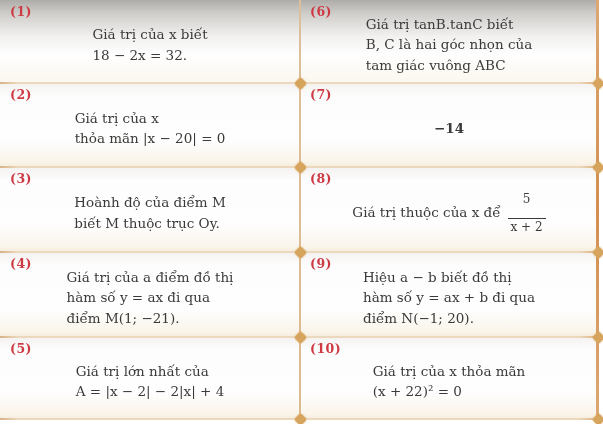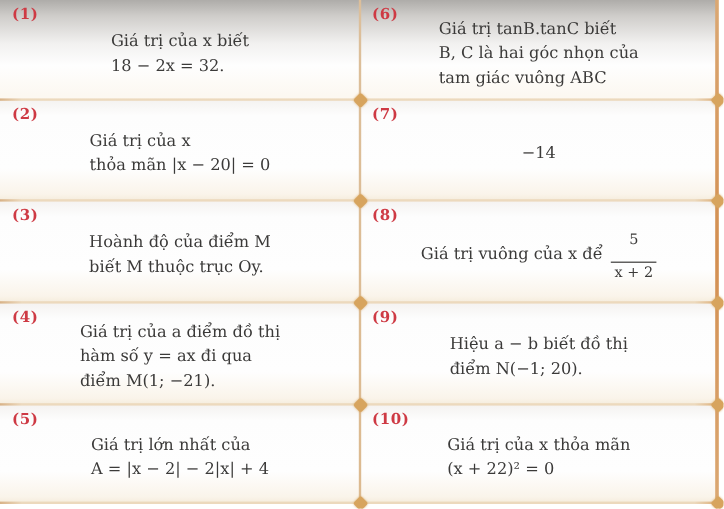--- a/index.html
+++ b/index.html
@@ -34,21 +34,21 @@
     letter-spacing:0.5px;
   }
   .content{
     text-align:left;
     color:#3b3a39;
     font-size:13.5px;
     line-height:20.5px;
     padding-top:6px;
     max-width:92%;
   }
-  .content.center-text{text-align:center;}
+  .content.center-text{text-align:center;font-weight:bold;}
   
   .frac-line{display:flex;align-items:center;gap:7px;}
   .frac{
     display:inline-flex;flex-direction:column;align-items:center;
     font-size:12px;line-height:14px;vertical-align:middle;
   }
   .frac .fnum{padding:0 2px;}
   .frac .fden{padding:1px 3px 0 3px;border-top:1.2px solid #3b3a39;margin-top:12px;}
   
   .hline{
@@ -136,33 +136,34 @@
       <span class="num">(7)</span>
       <div class="content center-text">
         <div>−14</div>
       </div>
     </div>
 
     <div class="cell">
       <span class="num">(8)</span>
       <div class="content">
         <div class="frac-line">
-          <span>Giá trị vuông của x để</span>
+          <span>Giá trị thuộc của x để</span>
           <span class="frac">
             <span class="fnum">5</span>
             <span class="fden">x + 2</span>
           </span>
         </div>
       </div>
     </div>
 
     <div class="cell">
       <span class="num">(9)</span>
       <div class="content">
         <div>Hiệu a − b biết đồ thị</div>
+        <div>hàm số y = ax + b đi qua</div>
         <div>điểm N(−1; 20).</div>
       </div>
     </div>
 
     <div class="cell">
       <span class="num">(10)</span>
       <div class="content">
         <div>Giá trị của x thỏa mãn</div>
         <div>(x + 22)² = 0</div>
       </div>

